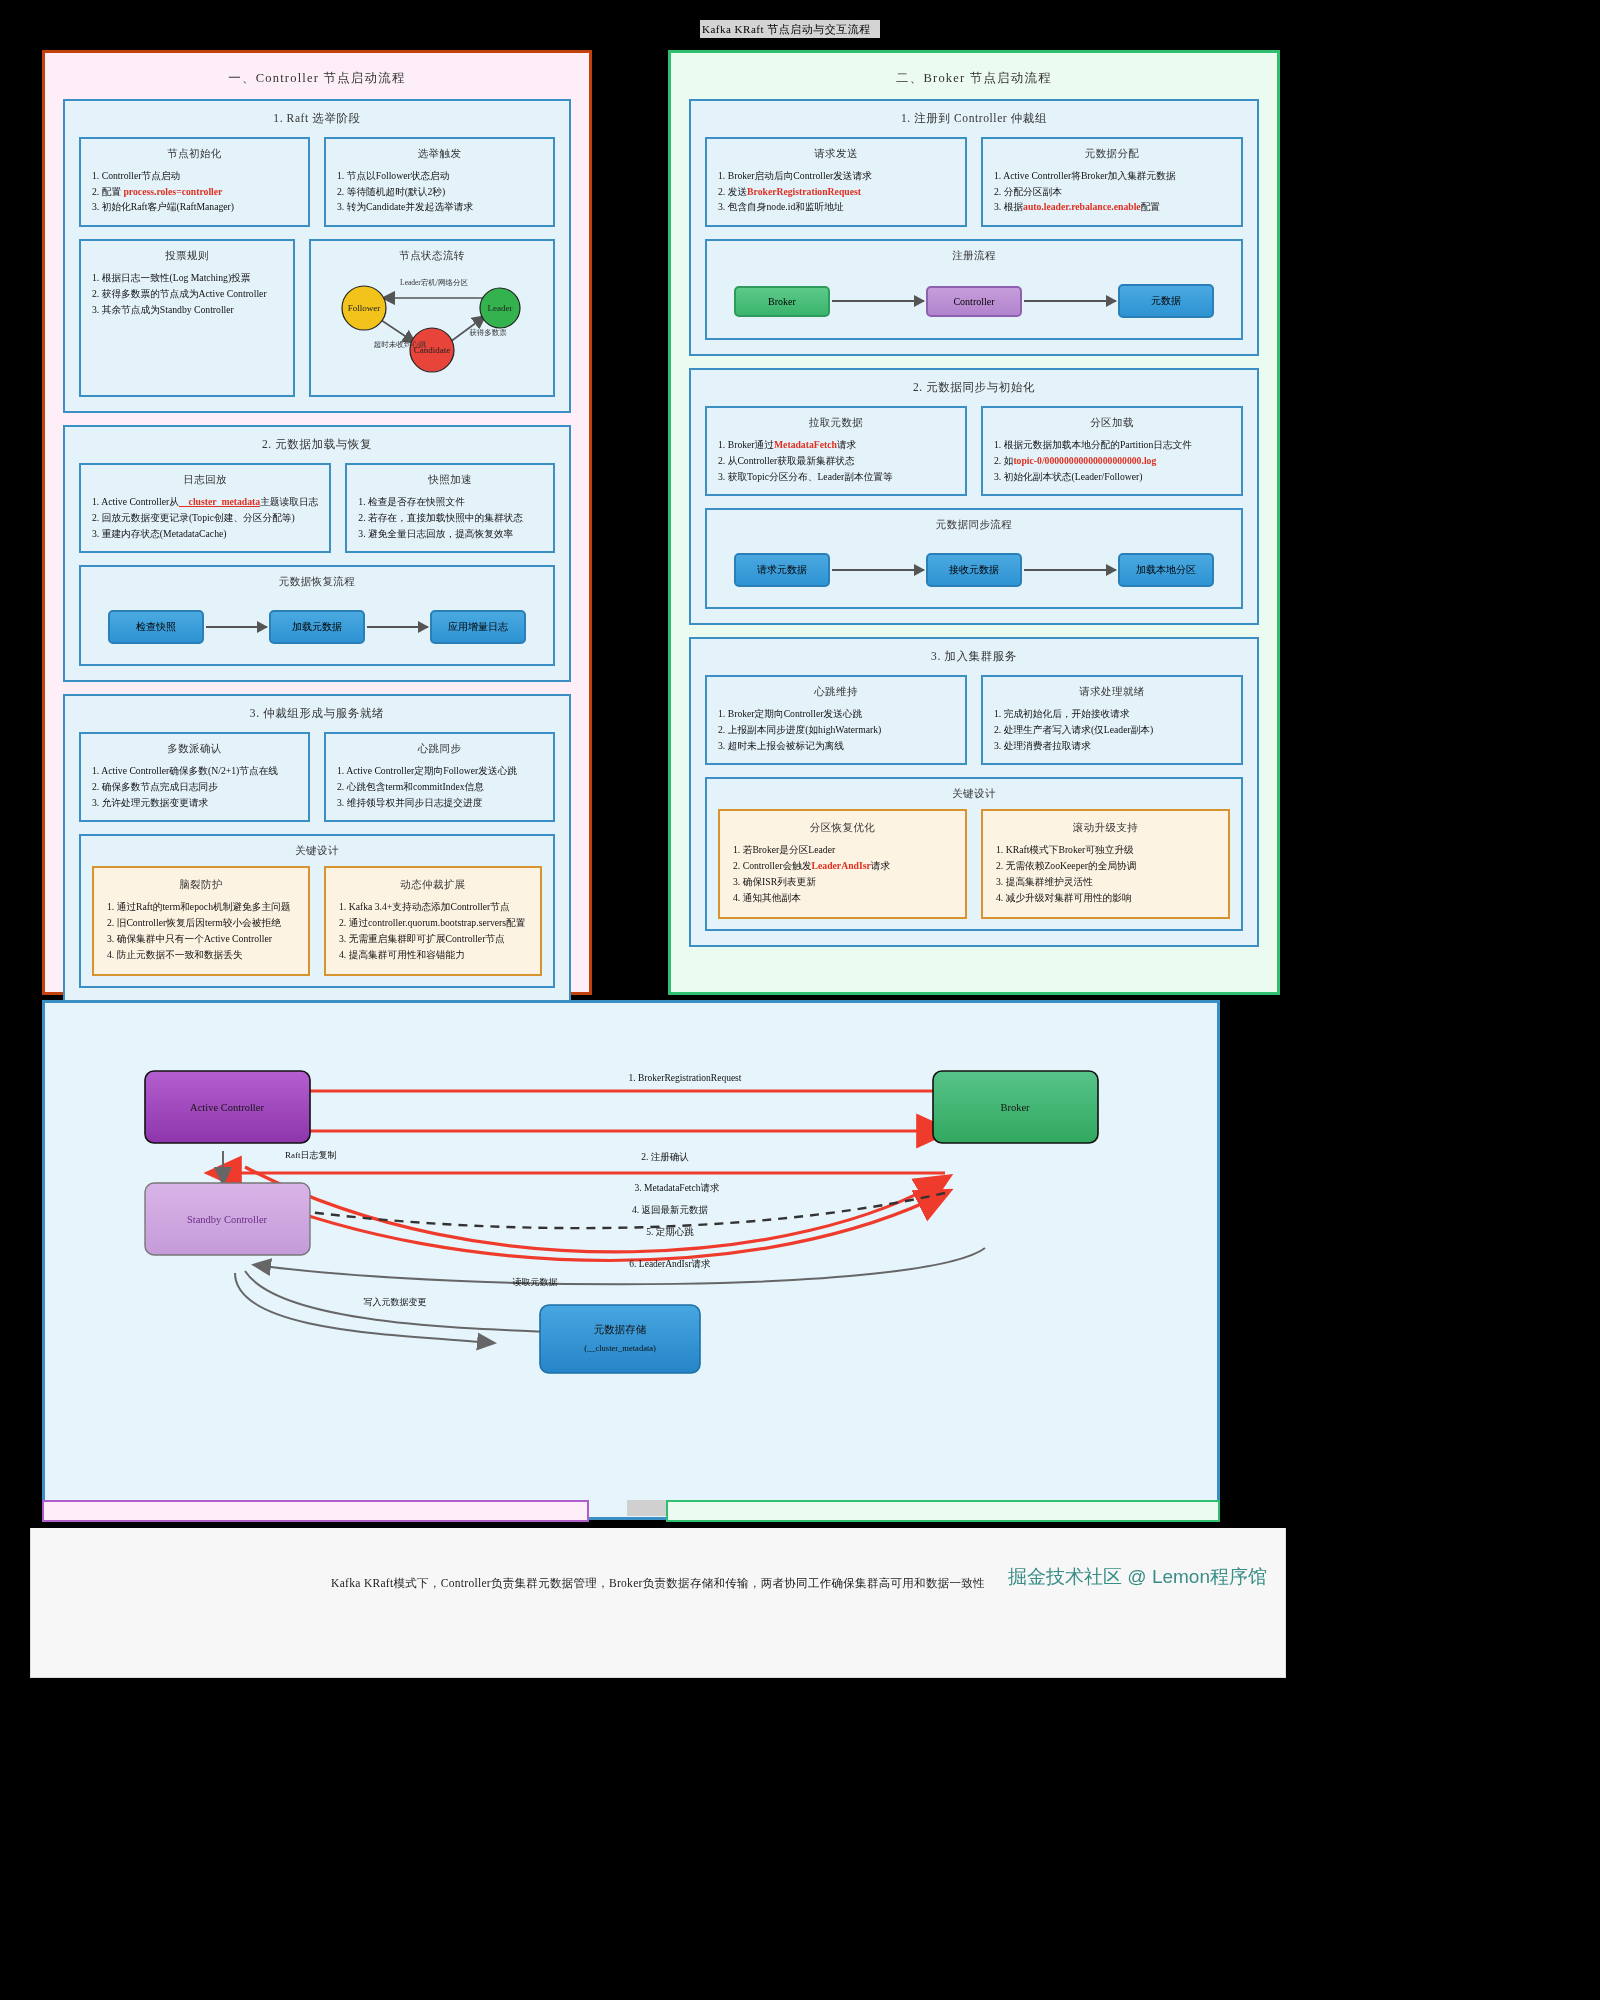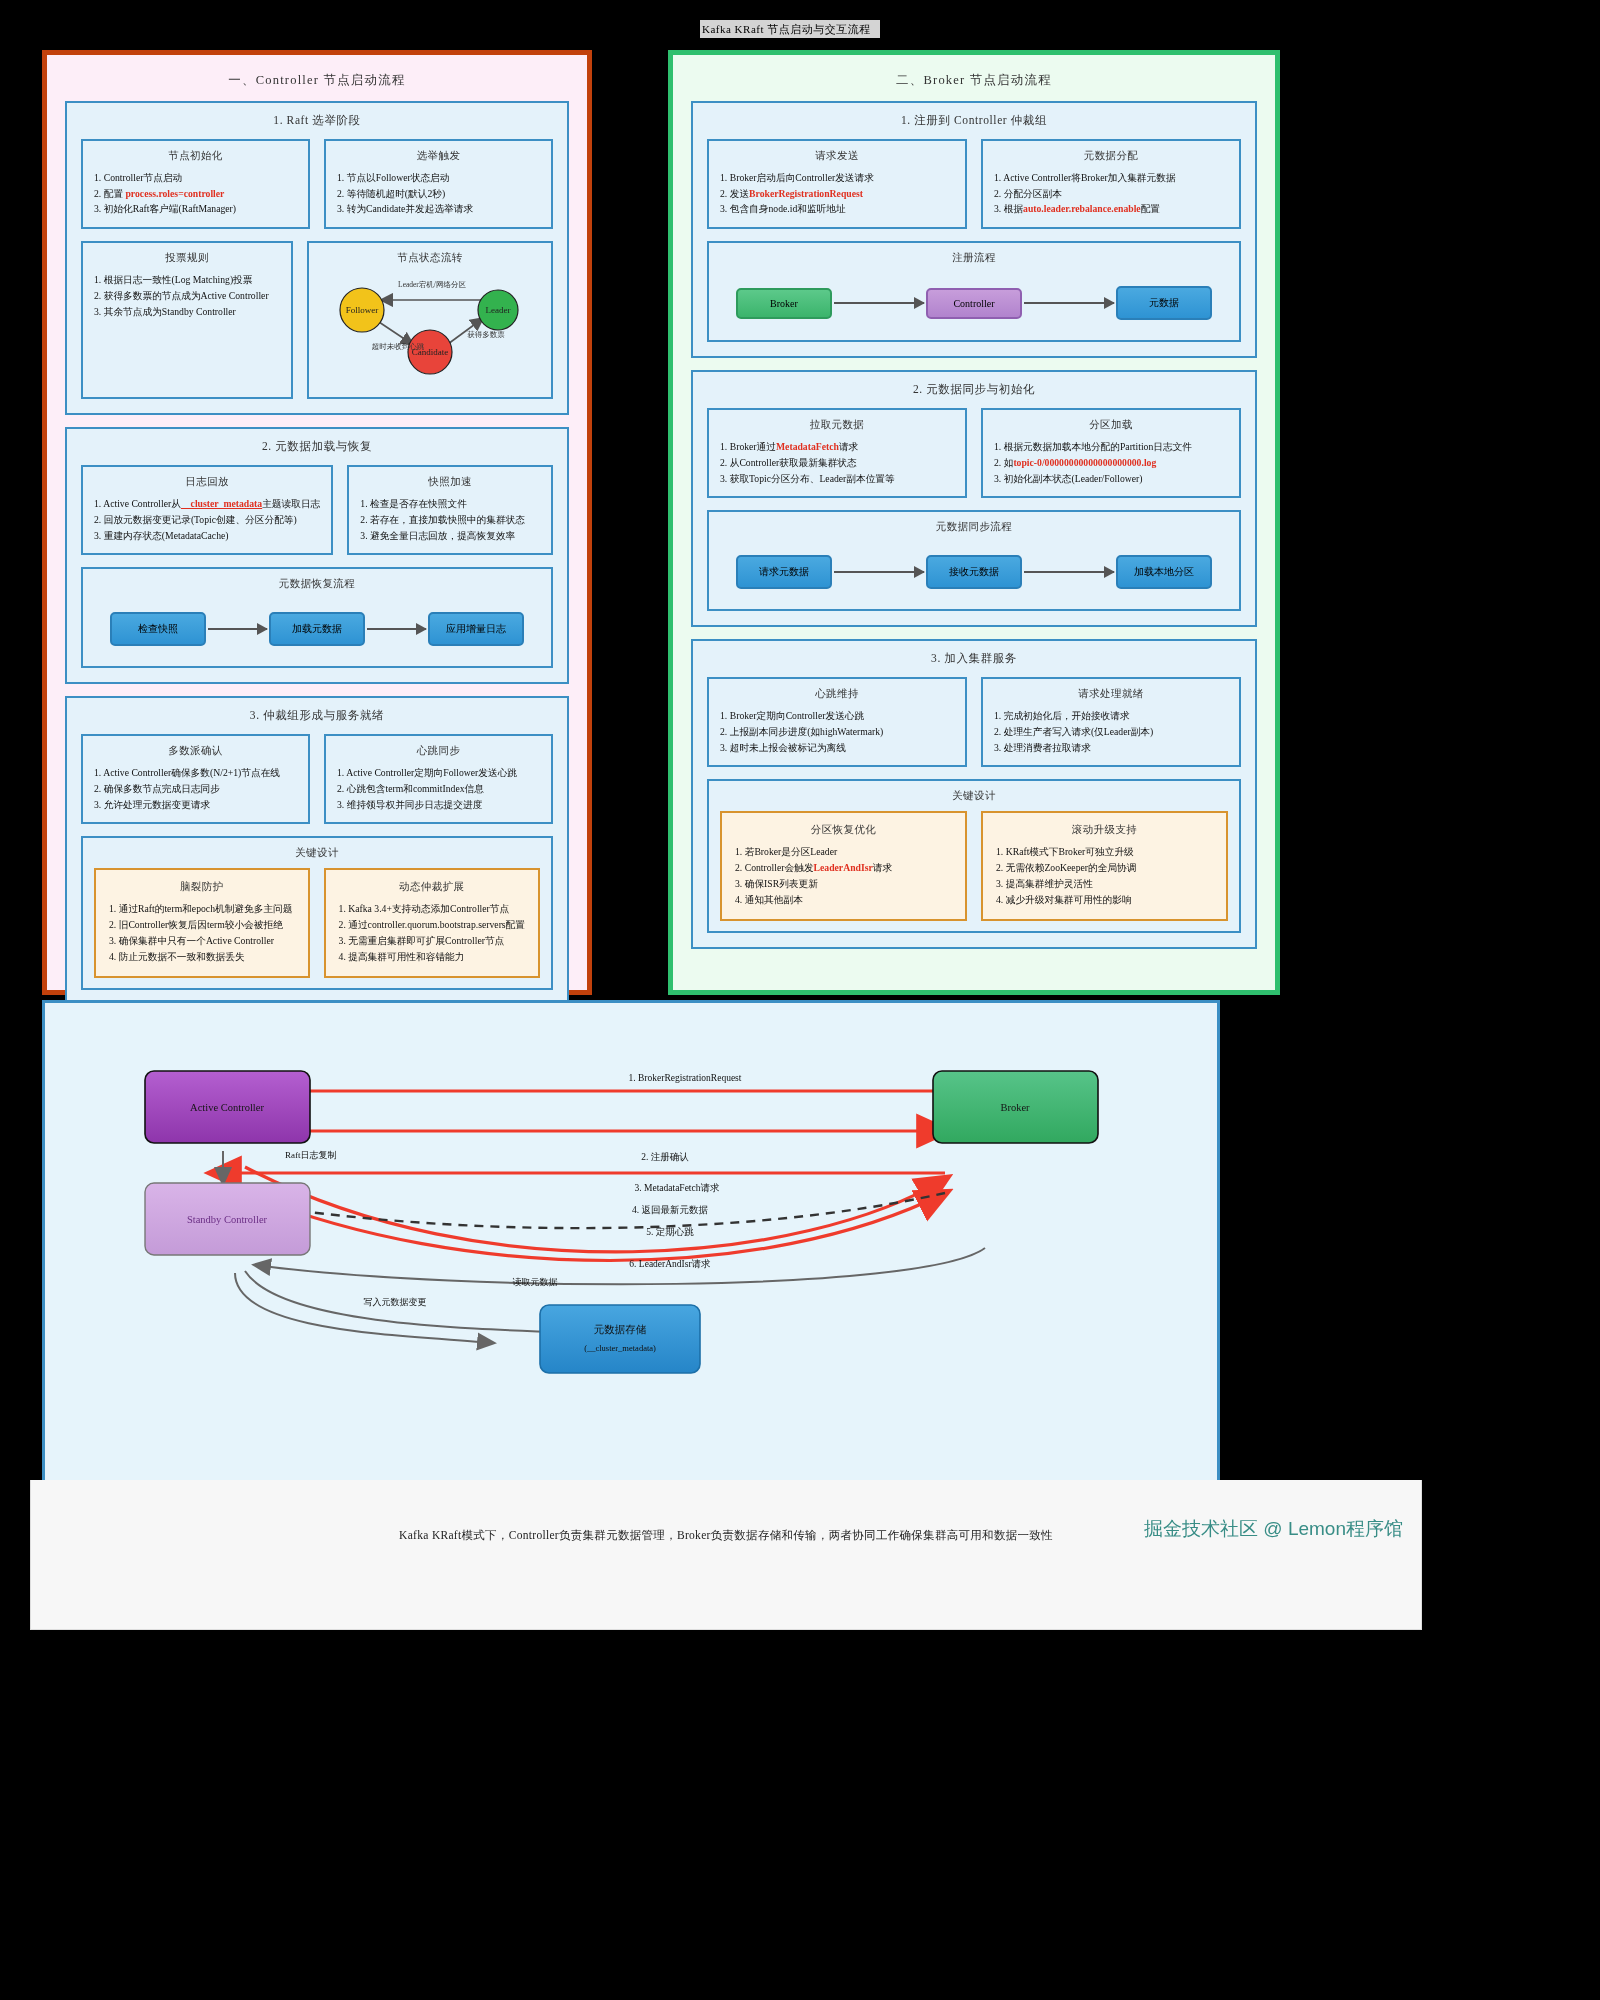--- a/index.html
+++ b/index.html
@@ -16,21 +16,21 @@
   .top-title {
     position: absolute; left: 700px; top: 20px; width: 180px; height: 18px;
     background: #d4d4d4; color: #000; font-size: 11px; line-height: 18px;
     overflow: hidden; text-align: left; padding-left: 2px;
     letter-spacing: .5px;
   }
 
   
   .panel {
     position: absolute;
-    border: 5px solid #c2410c;
+    border: 3px solid #c2410c;
     background: #fdeef8;
   }
   #panel-controller { left: 42px; top: 50px; width: 550px; height: 945px; }
   #panel-broker {
     left: 668px; top: 50px; width: 612px; height: 945px;
     border-color: #2fbf6e; background: #ecfbf0;
   }
   #panel-interaction {
     left: 42px; top: 1000px; width: 1178px; height: 520px;
     border: 3px solid #3c8fc4; background: #e6f4fb;
@@ -113,21 +113,21 @@
     position: absolute; left: 42px; top: 1500px; width: 1178px; height: 24px;
   }
   .fs-left  { position:absolute; left:0; top:0; width:547px; height:22px;
               border:2px solid #b05ec9; background:#fdeef8; }
   .fs-mid   { position:absolute; left:585px; top:0; width:80px; height:16px;
               background:#d0d0d0; }
   .fs-right { position:absolute; left:624px; top:0; width:554px; height:22px;
               border:2px solid #2fbf6e; background:#ecfbf0; }
 
   .footer {
-    position: absolute; left: 30px; top: 1480px; width: 1392px; height: 150px;
+    position: absolute; left: 30px; top: 1528px; width: 1256px; height: 150px;
     background: #f7f7f7; border: 1px solid #ddd; border-top: none;
   }
   .footer-text {
     position: absolute; left: 0; right: 0; top: 48px;
     text-align: center; font-size: 11.5px; color: #222; letter-spacing: .3px;
   }
   .watermark {
     position: absolute; right: 18px; top: 36px;
     font-size: 19px; color: #0f766e; opacity: .82; white-space: nowrap;
     font-family: Liberation Sans, sans-serif;

